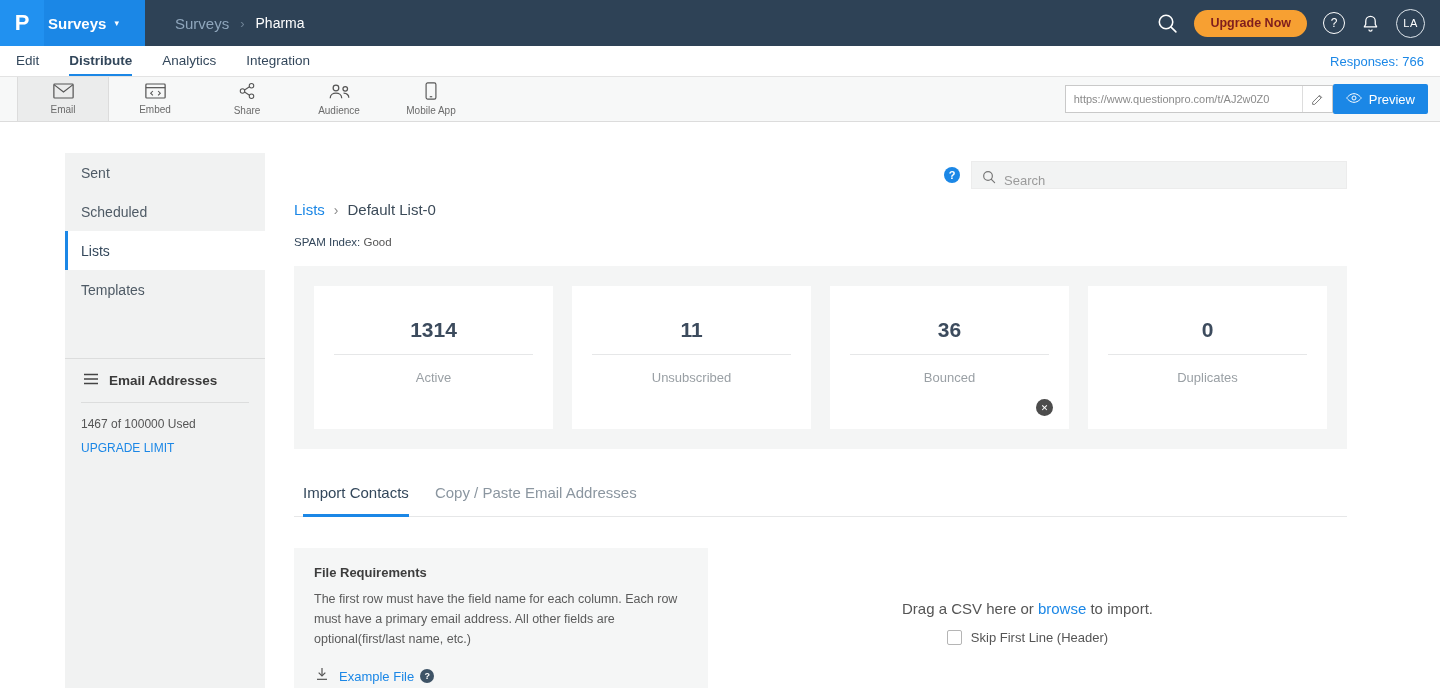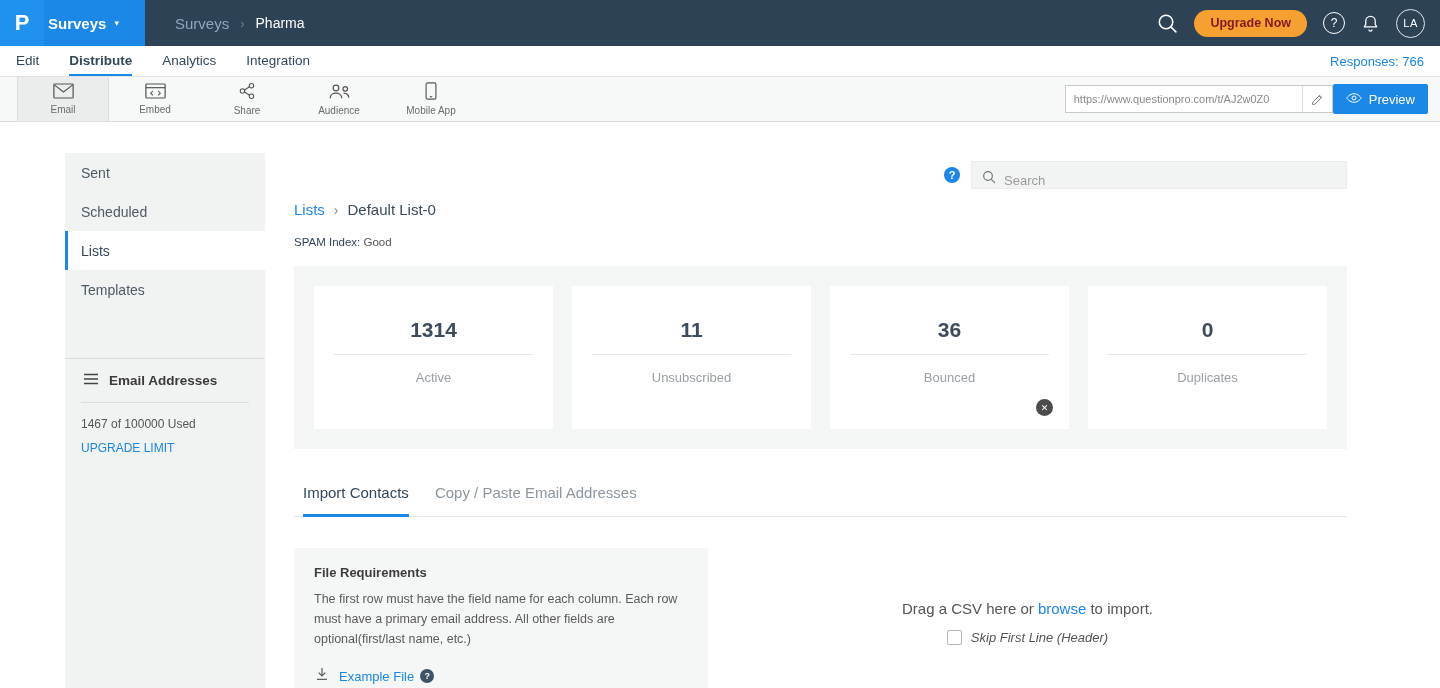--- a/index.html
+++ b/index.html
@@ -102,21 +102,21 @@
   .fb-body { margin-top:10px; font-size:12.5px; color:#5b5b5b; line-height:1.58; width:368px; }
   .fb-footer { margin-top:17px; display:flex; align-items:center; gap:9px; }
   .fb-link { color:#1b87e6; font-size:13px; cursor:pointer; }
   .q-badge { width:14px; height:14px; border-radius:50%; background:#3e5366; color:#fff;
     font-size:9px; font-weight:bold; display:flex; align-items:center; justify-content:center;
     margin-left:-3px; cursor:pointer; }
 
   .dropzone { flex:1; display:flex; flex-direction:column; align-items:center; padding-top:52px; }
   .drop-text { font-size:15px; color:#555; }
   .browse { color:#1b87e6; cursor:pointer; }
-  .skip-row { margin-top:13px; display:flex; align-items:center; gap:9px; font-size:13px; color:#555;font-style:italic; }
+  .skip-row { margin-top:13px; display:flex; align-items:center; gap:9px; font-size:13px; color:#555; }
   .checkbox { width:15px; height:15px; background:#fff; border:1px solid #b5b5b5; border-radius:2px; cursor:pointer; }
 </style>
 </head>
 <body>
 
 <header class="topbar">
   <div class="brand">
     <span class="logo-tile">P</span>
     <span class="brand-label">Surveys</span>
     <span class="brand-caret">▾</span>

